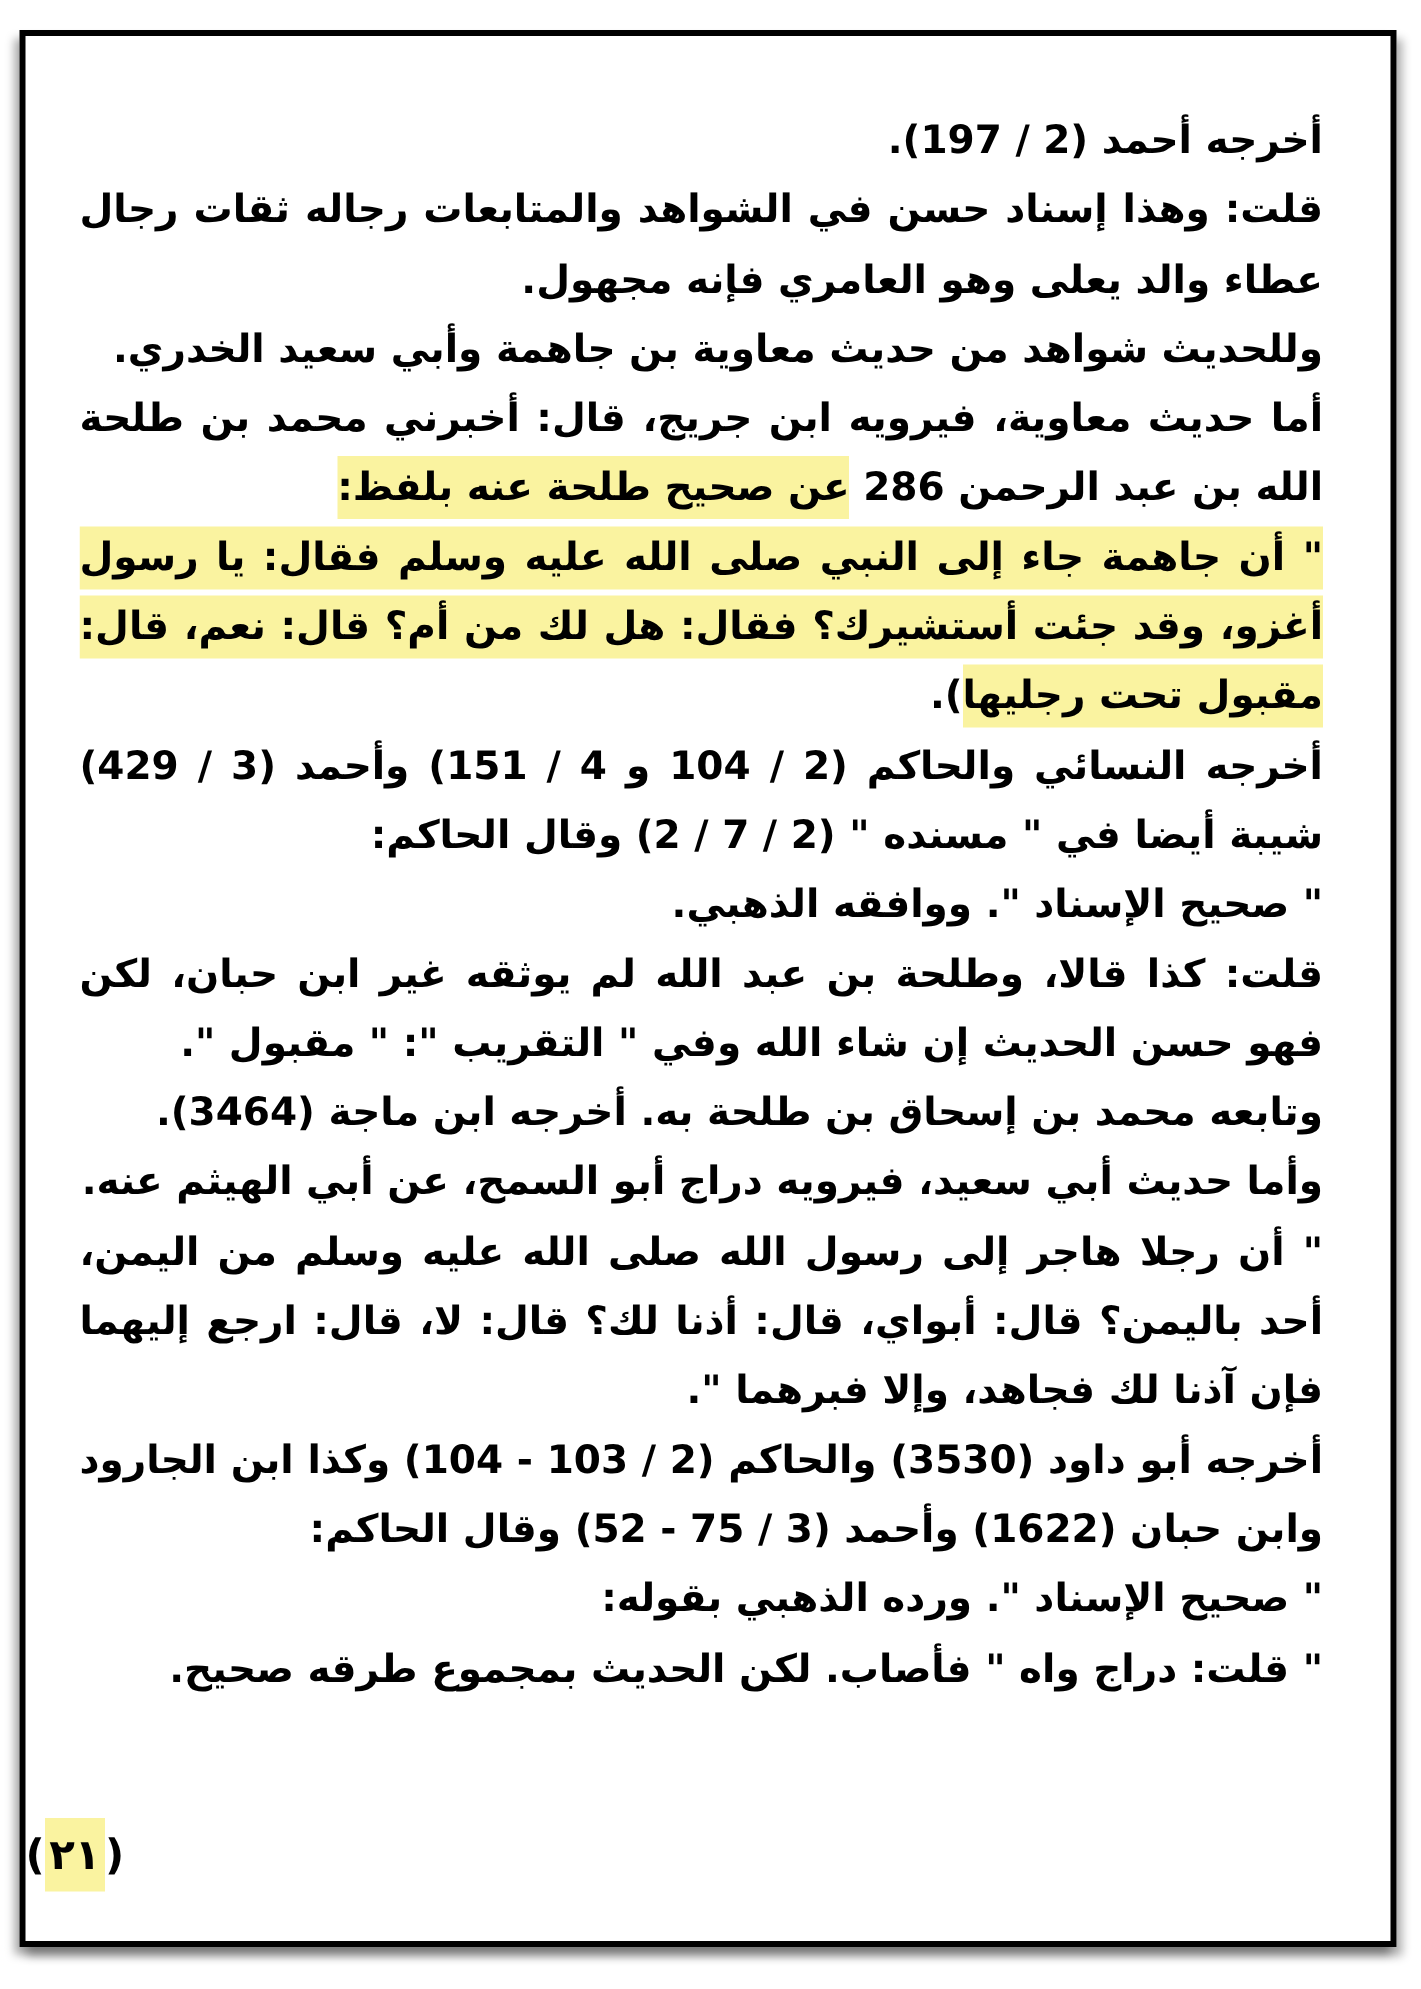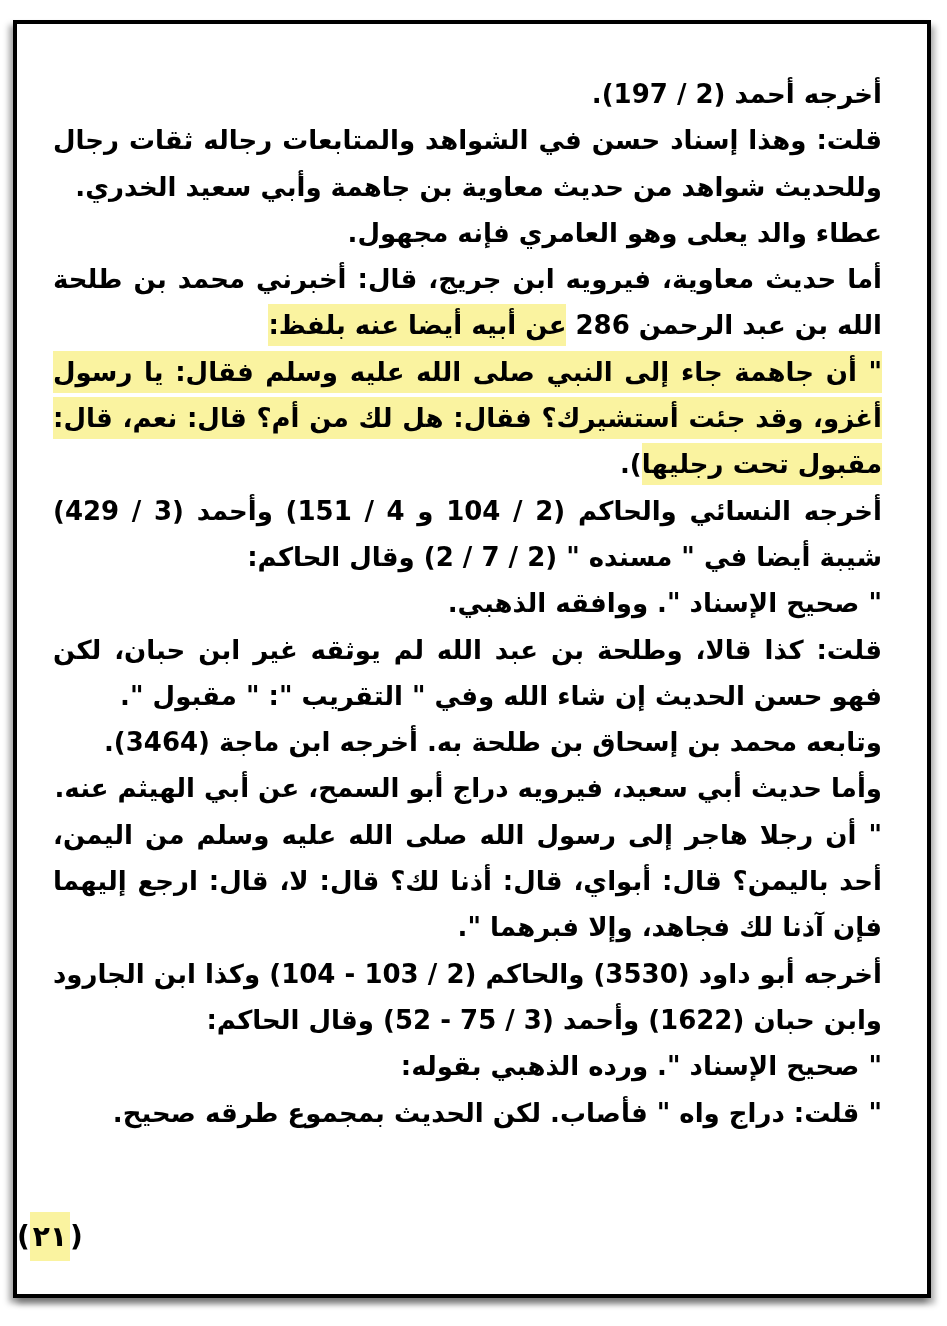--- a/index.html
+++ b/index.html
@@ -75,24 +75,24 @@
 </style>
 </head>
 <body>
 
 <div class="stage" style="background: rgb(255, 255, 255);">
   <div class="frame" style="border-color: rgb(0, 0, 0);">
 
     <div class="text-col" id="text-col" style="color: rgb(0, 0, 0);">
         <div class="line"><span class="seg">أخرجه أحمد (2 / 197).</span></div>
         <div class="line just"><span class="seg">قلت: وهذا إسناد حسن في الشواهد والمتابعات رجاله ثقات رجال مسلم غير</span></div>
+        <div class="line"><span class="seg">عطاء والد يعلى وهو العامري فإنه مجهول.</span></div>
         <div class="line"><span class="seg">وللحديث شواهد من حديث معاوية بن جاهمة وأبي سعيد الخدري.</span></div>
-        <div class="line"><span class="seg">عطاء والد يعلى وهو العامري فإنه مجهول.</span></div>
         <div class="line just"><span class="seg">أما حديث معاوية، فيرويه ابن جريج، قال: أخبرني محمد بن طلحة وهو ابن عبد</span></div>
-        <div class="line"><span class="seg">الله بن عبد الرحمن 286 </span><span class="seg hl" style="background-color: rgb(250, 243, 160);">عن أبيه أيضا عنه بلفظ:</span></div>
+        <div class="line"><span class="seg">الله بن عبد الرحمن 286 </span><span class="seg hl" style="background-color: rgb(250, 243, 160);">عن صحيح طلحة عنه بلفظ:</span></div>
         <div class="line just"><span class="seg hl" style="background-color: rgb(250, 243, 160);">" أن جاهمة جاء إلى النبي صلى الله عليه وسلم فقال: يا رسول الله أردت أن</span></div>
         <div class="line just"><span class="seg hl" style="background-color: rgb(250, 243, 160);">أغزو، وقد جئت أستشيرك؟ فقال: هل لك من أم؟ قال: نعم، قال: فالزمها، فإن</span></div>
         <div class="line"><span class="seg hl" style="background-color: rgb(250, 243, 160);">مقبول تحت رجليها</span><span class="seg">).</span></div>
         <div class="line just"><span class="seg">أخرجه النسائي والحاكم (2 / 104 و 4 / 151) وأحمد (3 / 429) وابن أبي</span></div>
         <div class="line"><span class="seg">شيبة أيضا في " مسنده " (2 / 7 / 2) وقال الحاكم:</span></div>
         <div class="line"><span class="seg">" صحيح الإسناد ". ووافقه الذهبي.</span></div>
         <div class="line just"><span class="seg">قلت: كذا قالا، وطلحة بن عبد الله لم يوثقه غير ابن حبان، لكن روى عنه جماعة،</span></div>
         <div class="line"><span class="seg">فهو حسن الحديث إن شاء الله وفي " التقريب ": " مقبول ".</span></div>
         <div class="line"><span class="seg">وتابعه محمد بن إسحاق بن طلحة به. أخرجه ابن ماجة (3464).</span></div>
         <div class="line"><span class="seg">وأما حديث أبي سعيد، فيرويه دراج أبو السمح، عن أبي الهيثم عنه.</span></div>

